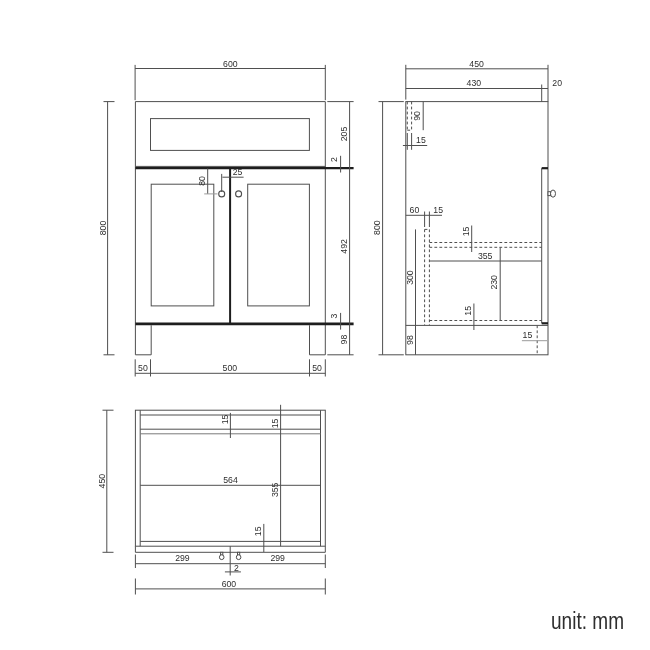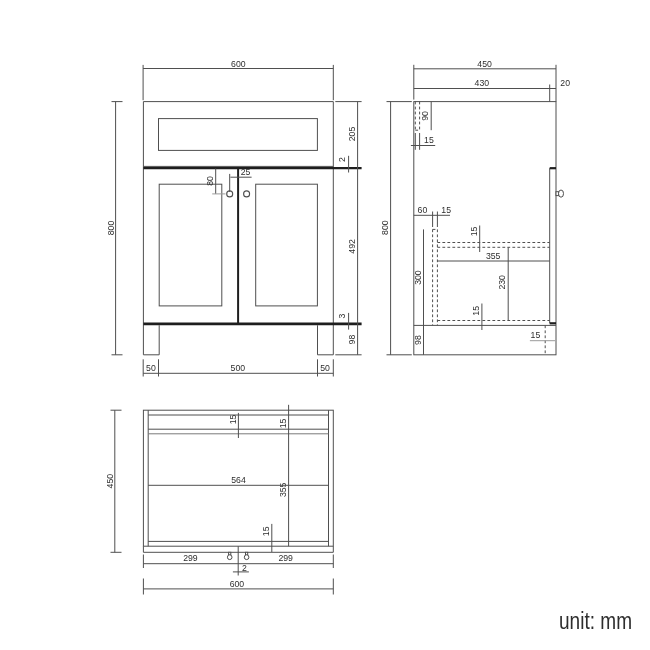--- a/index.html
+++ b/index.html
@@ -1,16 +1,16 @@
 <!DOCTYPE html>
 <html><head>
 <meta charset="utf-8">
 <style>
   html,body{margin:0;padding:0;background:#ffffff;}
-  .wrap{width:569px;height:650px;position:relative;font-family:"Liberation Sans", sans-serif;padding-left:8px;}
+  .wrap{width:569px;height:650px;position:relative;font-family:"Liberation Sans", sans-serif;}
   svg text{font-family:"Liberation Sans", sans-serif;fill:#2e2e2e;}
   .d{font-size:8.7px;}
 </style>
 </head>
 <body>
 <div class="wrap">
 <svg width="650" height="650" viewBox="0 0 650 650">
 <g fill="none" stroke="#4f4f4f" stroke-width="1">
 
 <path d="M135.4 354.8 L135.4 101.6 L325.3 101.6 L325.3 354.8"></path>

